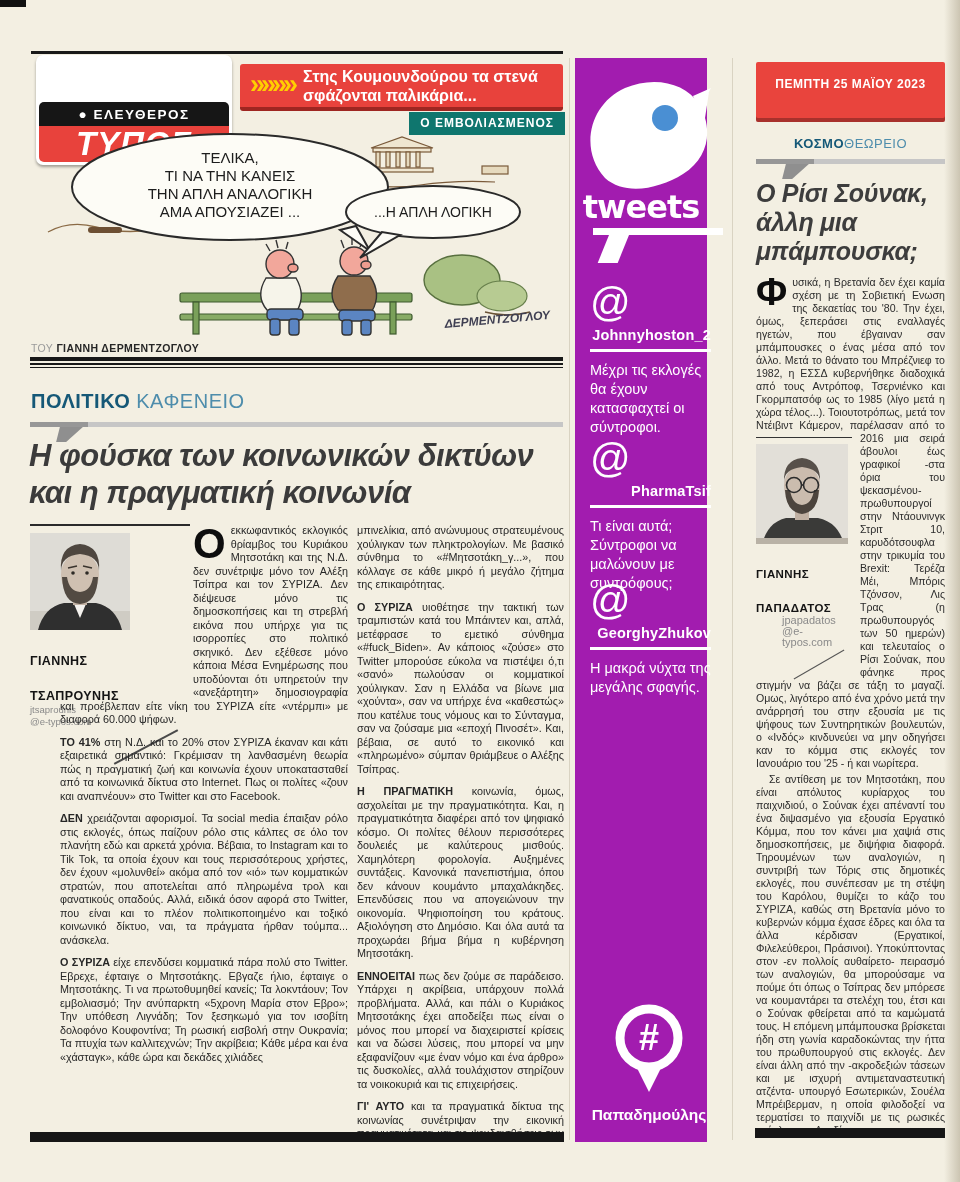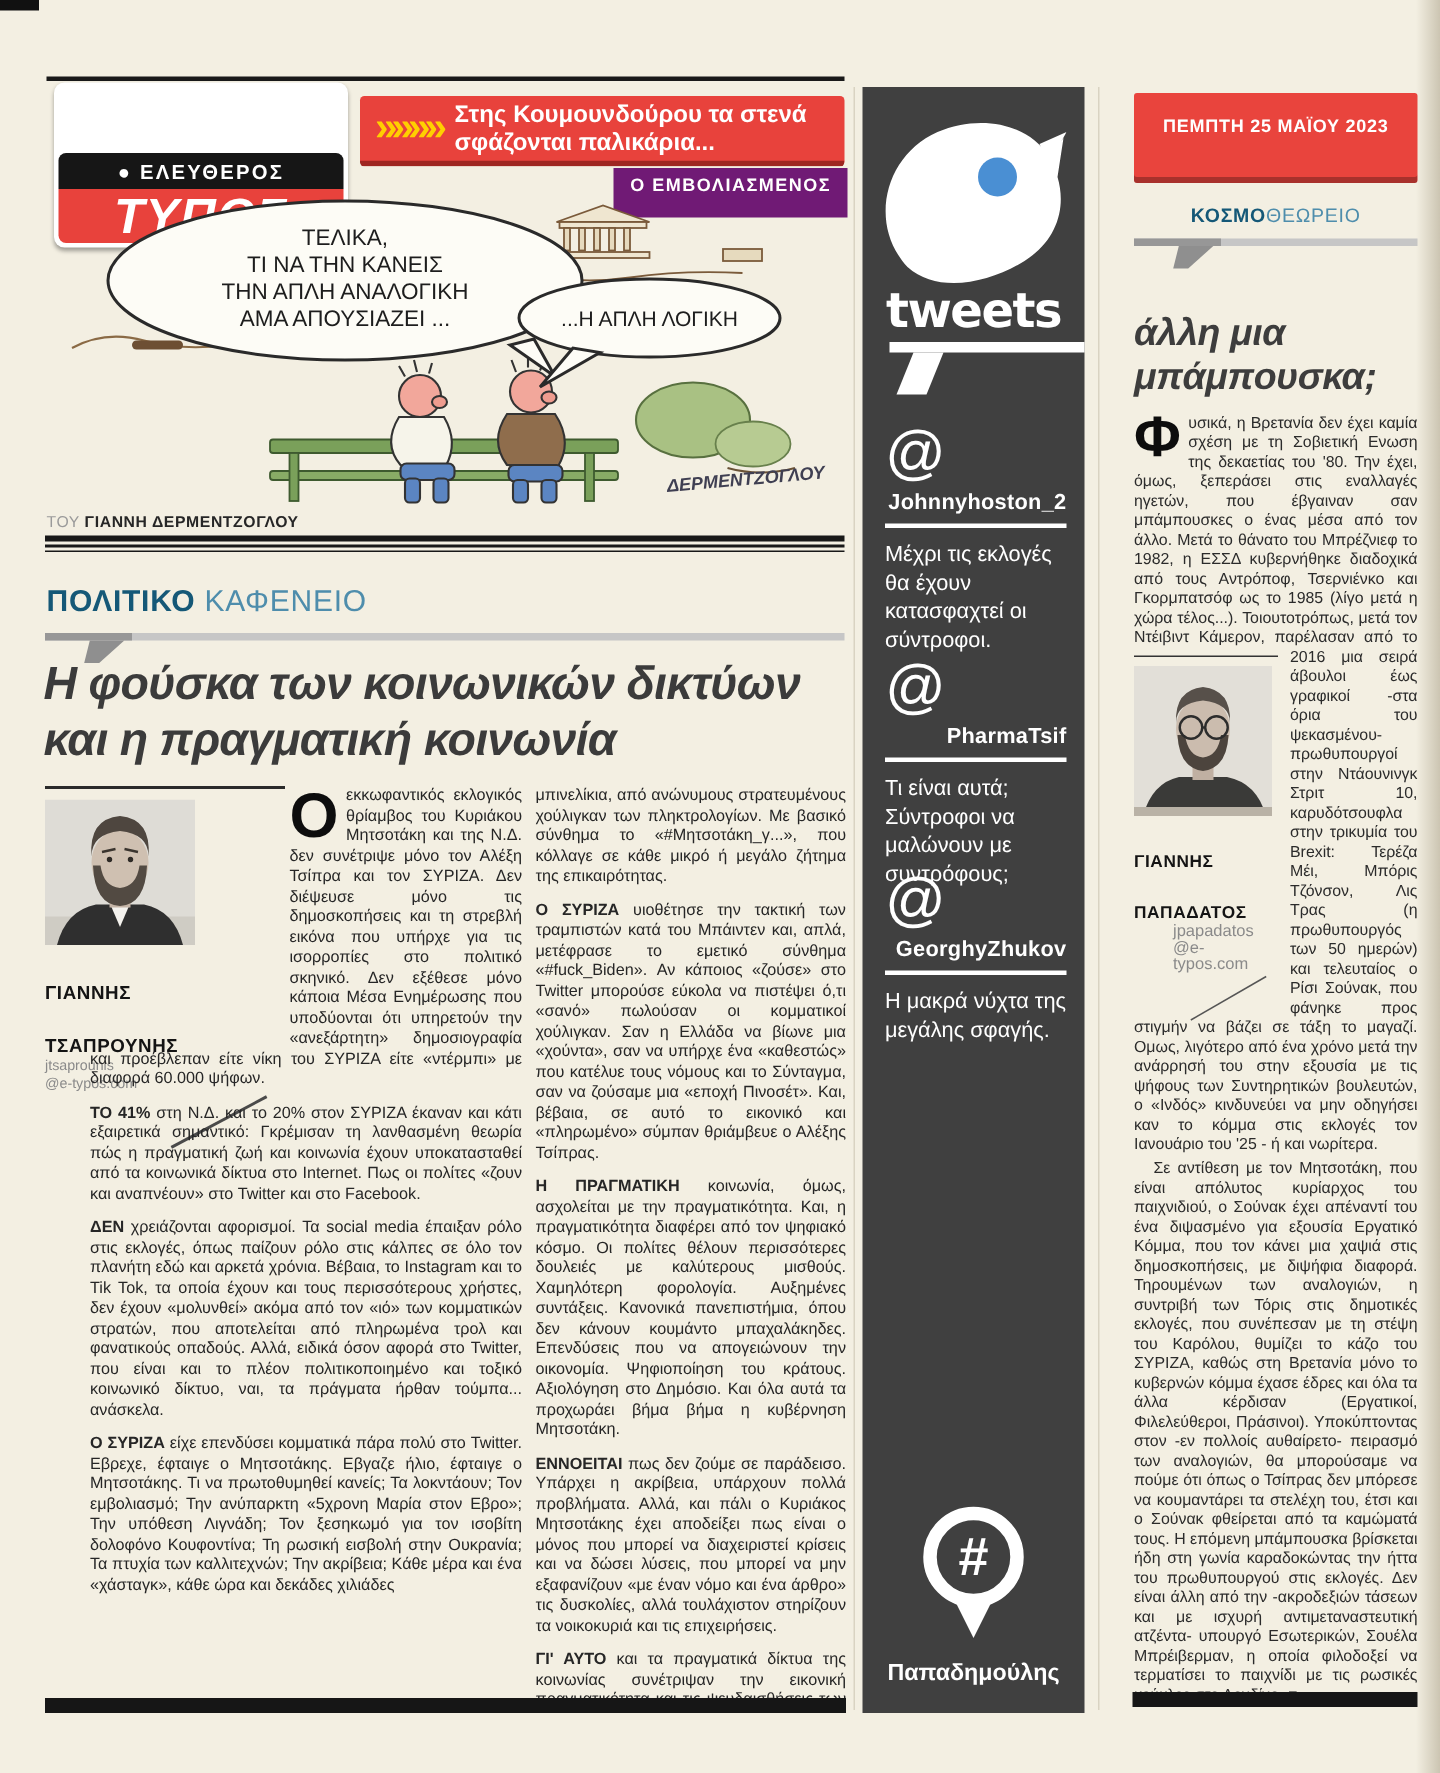--- a/index.html
+++ b/index.html
@@ -18,22 +18,22 @@
      box-shadow:0 2px 3px rgba(0,0,0,.35);}
   .logo-black{background:#161616;color:#fff;font-size:13.5px;font-weight:bold;letter-spacing:1.5px;
      text-align:center;padding:5px 0 4px;border-radius:5px 5px 0 0;margin-top:44px;}
   .logo-red{background:#e8423c;color:#fff;font-size:33px;line-height:36px;font-weight:800;
      font-style:italic;letter-spacing:1px;text-align:center;border-radius:0 0 5px 5px;}
   .banner{left:240px;top:64px;width:323px;height:47px;background:#e8423c;border-radius:3px;
      display:flex;align-items:center;gap:9px;padding:0 10px;box-sizing:border-box;
      border-bottom:4px solid #9e2621;}
   .chevrons{color:#ffcf00;font-size:27px;font-weight:bold;letter-spacing:-4px;line-height:1;margin-top:-3px;}
   .banner-text{color:#fff;font-weight:bold;font-size:16px;line-height:19px;}
-  .cartoon-tag{right:395px;top:112px;background:#701a75;color:#fff;font-size:12px;font-weight:bold;
-     letter-spacing:1px;padding:4px 11px 15px;}
+  .cartoon-tag{right:395px;top:112px;background:#0f766e;color:#fff;font-size:12px;font-weight:bold;
+     letter-spacing:1px;padding:4px 11px 5px;}
   
   .cartoon{left:30px;top:130px;}
   .byline{left:31px;top:342px;font-size:10.5px;letter-spacing:.4px;}
   .byline .pre{color:#9a9a9a;}
   .byline .nm{color:#262626;font-weight:bold;}
   .multi-rule{left:30px;top:357px;width:533px;}
   .multi-rule .b1{height:4px;background:#181818;margin-bottom:2px;}
   .multi-rule .b2{height:2px;background:#181818;margin-bottom:2px;}
   .multi-rule .b3{height:1px;background:#181818;}
   
@@ -59,21 +59,21 @@
   
   .col{position:absolute;top:524px;height:608px;overflow:hidden;font-size:10.8px;line-height:13.5px;
      text-align:justify;color:#262626;}
   .col1{left:60px;width:288px;}
   .col2{left:357px;width:207px;}
   .float-spacer{float:left;width:133px;height:172px;}
   .body-p{margin:0 0 9px 0;}
   .lead{font-weight:800;}
   .dropcap{float:left;font-size:42px;line-height:35px;font-weight:800;color:#0d0d0d;margin:2px 5px 0 0;}
   
-  .tweets-panel{left:575px;top:58px;width:148px;height:1084px;background:#404040;}
+  .tweets-panel{left:575px;top:58px;width:132px;height:1084px;background:#a21caf;}
   .bird{position:absolute;left:12px;top:8px;}
   .tweets-logo{position:absolute;left:0;top:130px;width:100%;text-align:center;font-size:32px;
      font-weight:800;color:#fff;font-family:"DejaVu Sans",sans-serif;letter-spacing:-1px;}
   .tbar{position:absolute;left:18px;top:170px;width:130px;height:7px;background:#fff;}
   .tbar-tail{position:absolute;left:34px;top:177px;width:20px;height:28px;background:#fff;
      transform:skewX(-22deg);transform-origin:top left;}
   .tweet{position:absolute;left:15px;width:121px;color:#fff;}
   .t1{top:224px;}.t2{top:380px;}.t3{top:522px;}
   .at{font-size:40px;line-height:40px;font-weight:400;}
   .handle{font-size:14.5px;font-weight:800;margin-top:5px;letter-spacing:.2px;text-align:right;}
@@ -298,21 +298,21 @@
     </div>
   </div>
 
   <div class="abs right-col">
     <div class="date-box">ΠΕΜΠΤΗ 25 ΜΑΪΟΥ 2023</div>
     <div class="section-head right-section">
       <span class="sec-bold">ΚΟΣΜΟ</span><span class="sec-light">ΘΕΩΡΕΙΟ</span>
     </div>
     <div class="section-stripe right-stripe"></div>
     <h2 class="r-headline">
-      <br>
+      <span>Ο Ρίσι Σούνακ,</span><br>
       <span>άλλη μια</span><br>
       <span>μπάμπουσκα;</span>
     </h2>
     <div class="r-body">
       <p class="r-p1">
         <span class="dropcap2">Φ</span><span>υσικά, η Βρετανία δεν έχει καμία σχέση με τη Σοβιετική Ενωση της δεκαετίας του '80. Την έχει, όμως, ξεπεράσει στις εναλλαγές ηγετών, που έβγαιναν σαν μπάμπουσκες ο ένας μέσα από τον άλλο. Μετά το θάνατο του Μπρέζνιεφ το 1982, η ΕΣΣΔ κυβερνήθηκε διαδοχικά από τους Αντρόποφ, Τσερνιένκο και Γκορμπατσόφ ως το 1985 (λίγο μετά η χώρα τέλος...). Τοιουτοτρόπως, μετά τον Ντέιβιντ Κάμερον, παρέλασαν από το 2016 μια σειρά </span><span class="author-card card2"><span class="toprule"></span><svg width="92" height="100" viewBox="0 0 92 100">
               <rect width="92" height="100" fill="#e2dfd8"></rect>
               <path d="M6,100 Q12,78 30,74 L62,74 Q82,78 88,100 Z" fill="#3a3a38"></path>
               <rect x="39" y="60" width="14" height="16" fill="#c0b0a2"></rect>
               <ellipse cx="46" cy="42" rx="18" ry="21" fill="#cbbcae"></ellipse>

